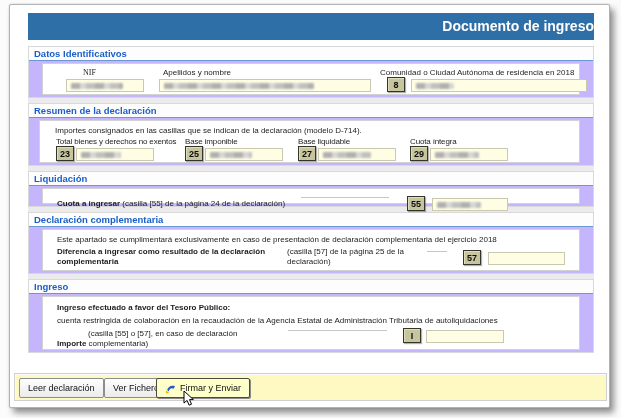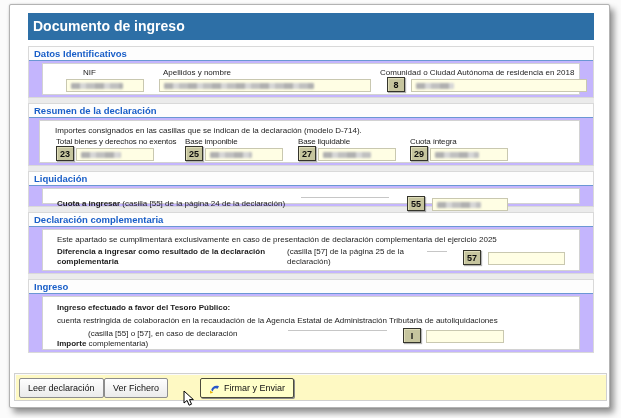--- a/index.html
+++ b/index.html
@@ -15,21 +15,21 @@
     position:absolute; left:9px; top:4px; width:601px; height:404px;
     background:#ffffff;
     border:1px solid #b3b3b3;
     border-radius:2px;
     box-shadow:4px 5px 6px rgba(0,0,0,.42), 0 0 2px rgba(0,0,0,.18);
   }
   .titlebar {
     position:absolute; left:18px; top:8px; width:566px; height:27px;
     background:#2d6fa6;
     color:#fff; font-size:14px; font-weight:bold;
-    line-height:27px; padding-left:5px;
+    line-height:27px; padding-left:5px;text-align:right;
   }
   .panels {
     position:absolute; left:18px; top:41px; width:566px;
     background:#ebebeb;
   }
   .panel { background:#c4b5fd; border:1px solid #d9d9d9; margin-bottom:5px; }
   .panel:last-child { margin-bottom:0; }
   .sec-title {
     font-size:9.5px; font-weight:bold; color:#1a5fc8;
     padding:2px 0 1px 5px; line-height:10px;
@@ -71,39 +71,39 @@
     position:absolute; top:4px; height:20px;
     font-family:inherit; font-size:9px; color:#111;
     background:linear-gradient(#fefefe,#ebebeb);
     border:1px solid #8d8d8d; border-radius:2px;
     padding:0 8px; cursor:pointer; white-space:nowrap;
   }
   .btn.primary {
     background:#ffffc9;
     border:1px solid #4c4c3c;
     box-shadow:1px 1px 0 #8a8a8a;
-    display:flex; align-items:center; gap:4px;margin-left:44px;
+    display:flex; align-items:center; gap:4px;
   }
   .cursor { position:absolute; left:183px; top:390px; z-index:20; }
 </style>
 </head>
 <body>
 
 <div class="window">
 
   <div class="titlebar">
     <span>Documento de ingreso</span>
   </div>
 
   <div class="panels">
 
     <div class="panel">
       <div class="sec-title">Datos Identificativos</div>
       <div class="sec-box" style="height:32px;">
-        <span class="txt" style="left:40px; top:4px;">NIF</span>
+        <span class="txt" style="left:40px; top:4px;font-family:Liberation Serif, serif;">NIF</span>
         <div class="field" style="left:23px; top:15px; width:78px;" role="textbox">
           <span class="redacted" style="width:52px;"></span>
         </div>
         <span class="txt" style="left:120px; top:4px;">Apellidos y nombre</span>
         <div class="field" style="left:116px; top:15px; width:212px;" role="textbox">
           <span class="redacted" style="width:150px;"></span>
         </div>
         <span class="txt" style="left:337px; top:4px;">Comunidad o Ciudad Autónoma de residencia en 2018</span>
         <div class="numbox" style="left:344px; top:13px;">8</div>
         <div class="field" style="left:368px; top:15px; width:176px;" role="textbox">
@@ -151,21 +151,21 @@
         <div class="numbox" style="left:364px; top:7px;">55</div>
         <div class="field" style="left:389px; top:9px; width:76px;" role="textbox">
           <span class="redacted" style="width:44px;"></span>
         </div>
       </div>
     </div>
 
     <div class="panel">
       <div class="sec-title">Declaración complementaria</div>
       <div class="sec-box" style="height:42px;">
-        <span class="txt" style="left:14px; top:5px;">Este apartado se cumplimentará exclusivamente en caso de presentación de declaración complementaria del ejercicio 2025</span>
+        <span class="txt" style="left:14px; top:5px;">Este apartado se cumplimentará exclusivamente en caso de presentación de declaración complementaria del ejercicio 2018</span>
         <span class="txt b wrap" style="left:14px; top:17px; width:228px;">Diferencia a ingresar como resultado de la declaración complementaria</span>
         <span class="txt wrap" style="left:244px; top:17px; width:134px;">(casilla [57] de la página 25 de la declaración)</span>
         <span class="leader" style="left:384px; top:21px; width:20px;"></span>
         <div class="numbox" style="left:420px; top:20px;">57</div>
         <div class="field" style="left:445px; top:22px; width:77px;" role="textbox"></div>
       </div>
     </div>
 
     <div class="panel">
       <div class="sec-title">Ingreso</div>

